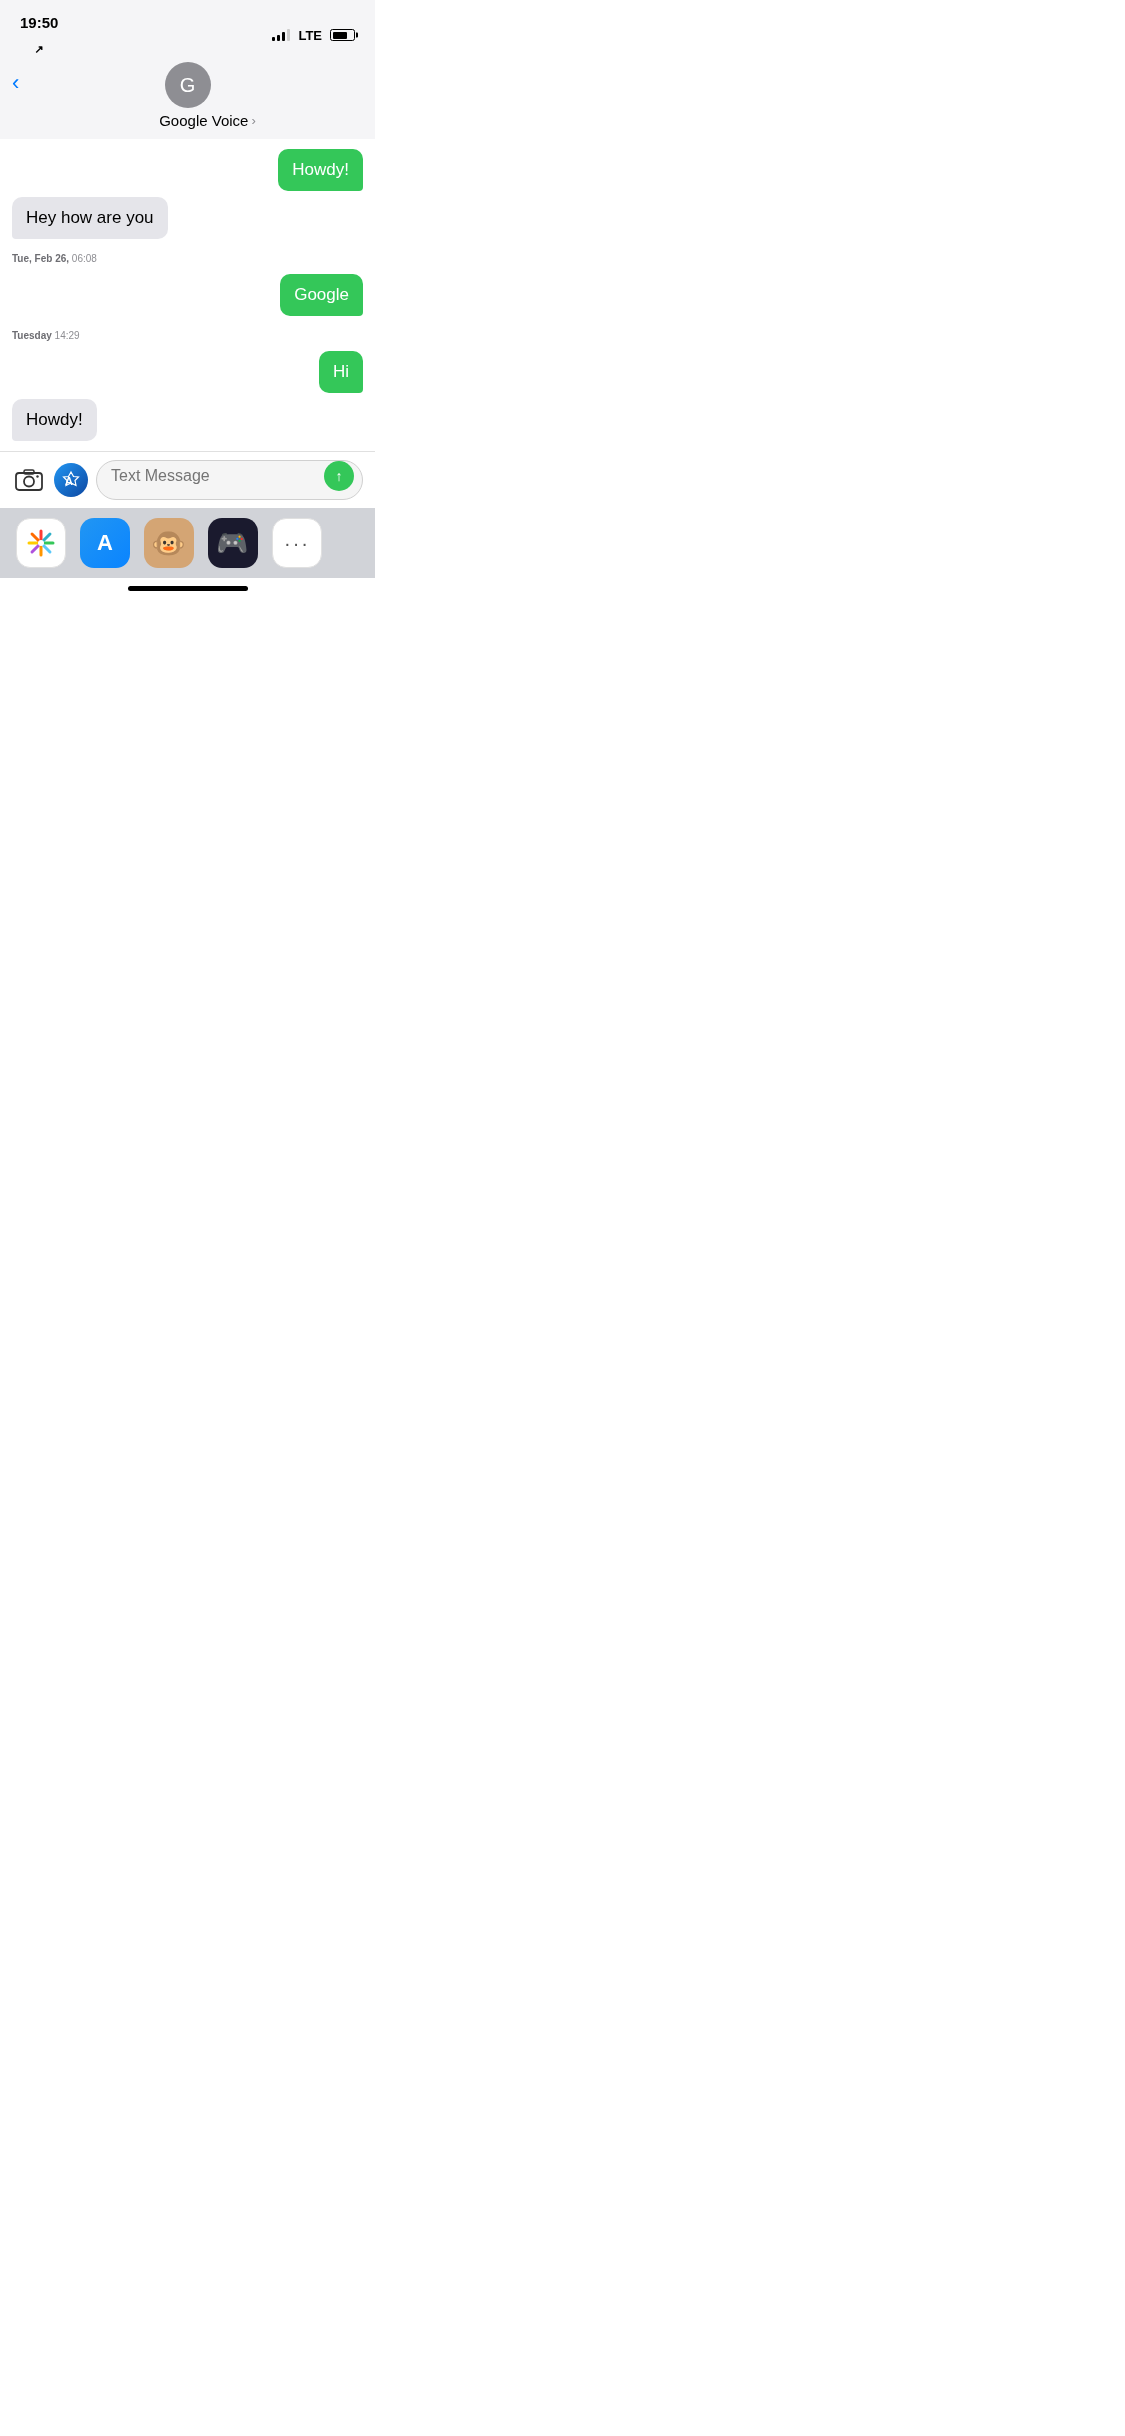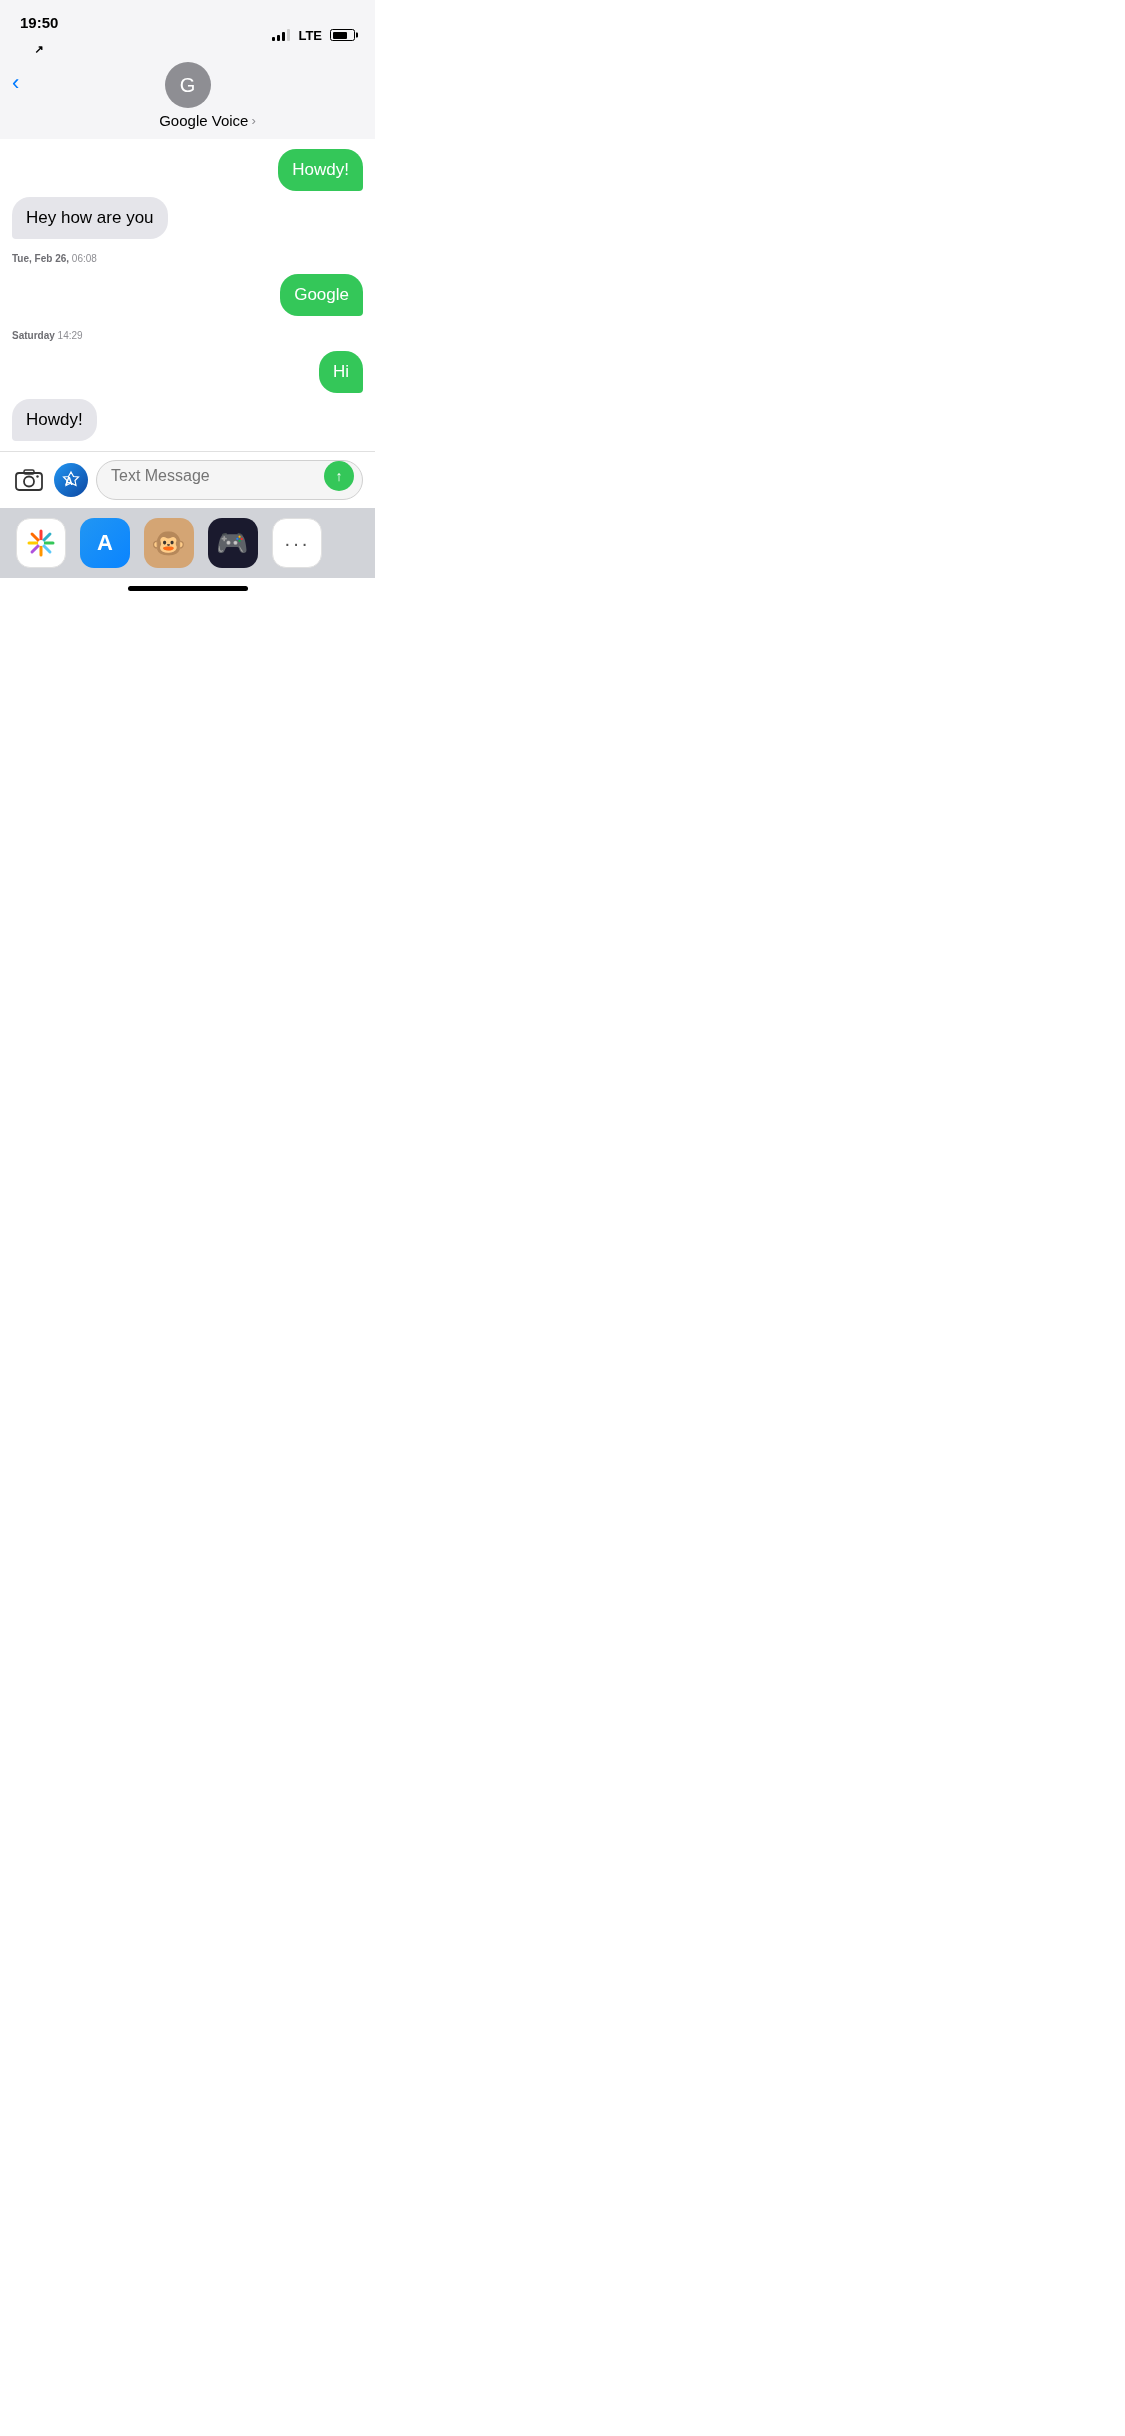--- a/index.html
+++ b/index.html
@@ -142,21 +142,21 @@
     .bubble-row.outgoing {
       justify-content: flex-end;
     }
     .bubble-row.incoming {
       justify-content: flex-start;
     }
 
     .bubble {
       max-width: 70%;
       padding: 10px 14px;
-      border-radius: 18px;
+      border-radius: 10px;
       font-size: 17px;
       line-height: 1.3;
       position: relative;
     }
     .bubble.incoming {
       background: #e5e5ea;
       color: #000;
       border-bottom-left-radius: 4px;
     }
     .bubble.outgoing {
@@ -340,21 +340,21 @@
   <div class="timestamp">
     <span class="bold">Tue, Feb 26,</span> 06:08
   </div>
 
 
   <div class="bubble-row outgoing">
     <div class="bubble outgoing">Google</div>
   </div>
 
   <div class="timestamp">
-    <span class="bold">Saturday</span> 14:29
+    <span class="bold">Tuesday</span> 14:29
   </div>
 
   <div class="bubble-row outgoing">
     <div class="bubble outgoing">Hi</div>
   </div>
 
   <div class="bubble-row incoming">
     <div class="bubble incoming">Howdy!</div>
   </div>
 

